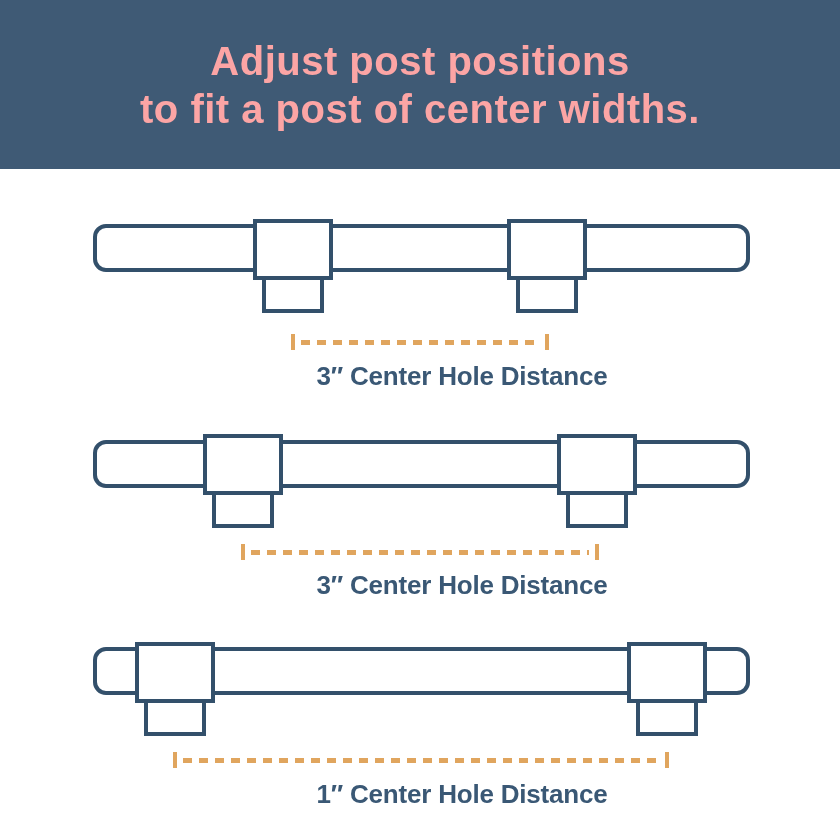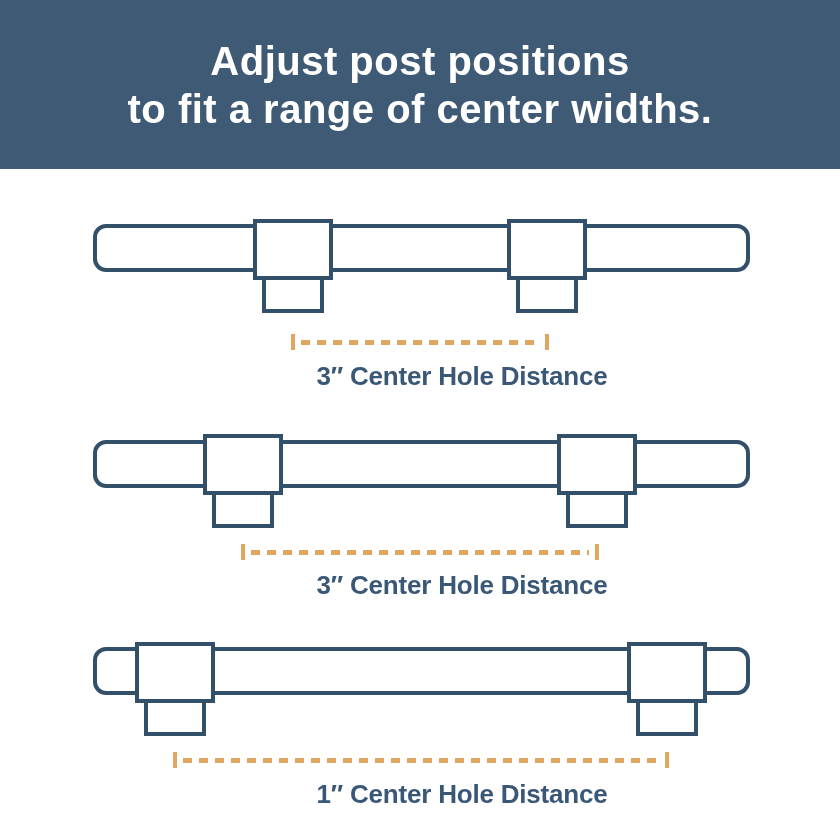--- a/index.html
+++ b/index.html
@@ -8,21 +8,21 @@
     --label-text:#3A5875;
     --measure-accent:#E0A55E;
     --background:#FFFFFF;
   }
   html,body{margin:0;padding:0;}
   body{font-family:"Liberation Sans", sans-serif;background:#fff;}
   .page{position:relative;width:840px;height:840px;background:var(--background);overflow:hidden;}
 
   
   .banner{position:absolute;left:0;top:0;width:840px;height:169px;background:var(--banner);}
-  .banner-text{padding-top:37px;text-align:center;color:#ffffff;font-weight:bold;
+  .banner-text{padding-top:37px;text-align:center;color:#fca5a5;font-weight:bold;
     font-size:40px;line-height:48px;letter-spacing:0.5px;}
 
   
   .bar,.post,.foot{position:absolute;background:#fff;box-sizing:border-box;border:4px solid var(--outline);}
   .bar{left:93px;width:657px;height:48px;border-radius:13px;z-index:0;}
   .post{width:80px;height:61px;z-index:2;}
   .foot{width:62px;height:37px;z-index:1;}
   .dashes{position:absolute;height:5px;z-index:3;
     background:repeating-linear-gradient(90deg,var(--measure-accent) 0 9px,transparent 9px 16px);}
   .tick{position:absolute;width:4px;height:16px;background:var(--measure-accent);z-index:3;}
@@ -63,21 +63,21 @@
   .d3 .measure-label{top:779px;}
 </style>
 </head>
 <body>
 
 <div class="page">
 
   <div class="banner">
     <div class="banner-text">
       <div>Adjust post positions</div>
-      <div>to fit a range of center widths.</div>
+      <div>to fit a post of center widths.</div>
     </div>
   </div>
 
   <div class="diagram d1">
     <div class="bar"></div>
     <div class="post left"></div>
     <div class="post right"></div>
     <div class="foot left"></div>
     <div class="foot right"></div>
     <div class="tick left"></div>

